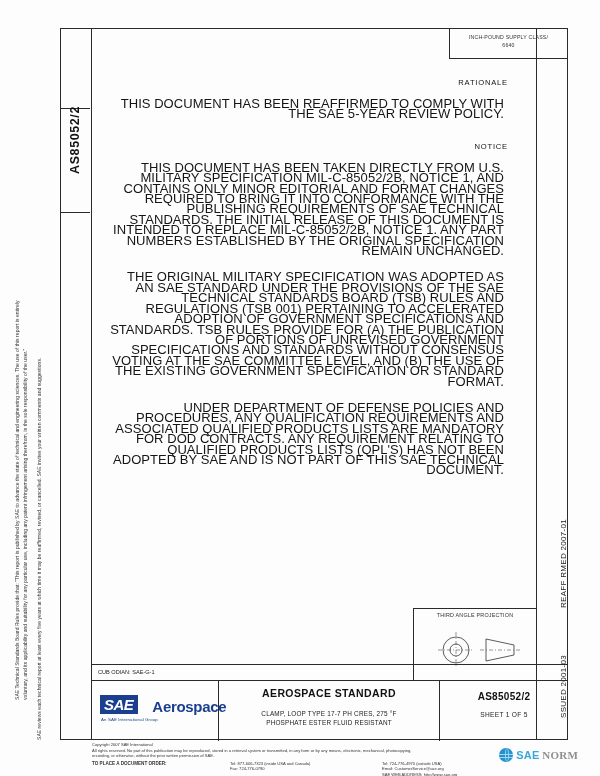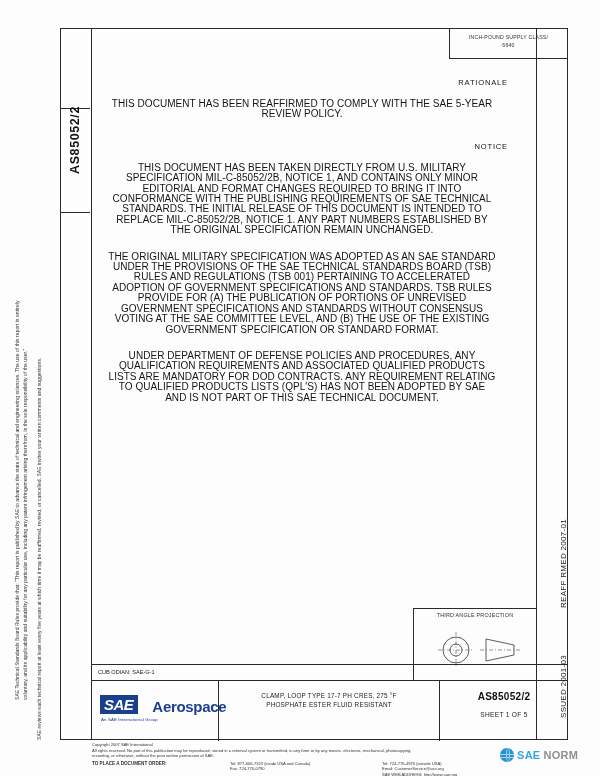--- a/index.html
+++ b/index.html
@@ -120,24 +120,24 @@
   }
   .ctr-head {
     text-align: right;
     font-size: 7.6px;
     font-weight: normal;
     letter-spacing: 0.8px;
     margin: 0 0 12px 0;
     color: #111;
   }
   p.para {
-    font-size: 10px;
+    font-size: 13px;
     line-height: 10.4px;
-    margin: 0 12px 16px 0;
-    text-align: center;
+    margin: 0 4px 16px 0;
+    text-align: right;
     color: #151515;
     letter-spacing: 0.05px;
   }
   .blur { color: #2b2b2b; }
 
   
   .proj-box {
     position: absolute;
     left: 413px; top: 608px;
     width: 123px; height: 72px;
@@ -316,21 +316,21 @@
     width: 14px; height: 2px;
     border-top: 1px solid #9fd8f0;
     border-bottom: 1px solid #9fd8f0;
   }
   .wm-text {
     font-size: 11px;
     font-weight: bold;
     color: #2ea3dd;
     letter-spacing: .2px;
   }
-  .wm-text .dark { color: #8a8a8a; }
+  .wm-text .dark { color: #8a8a8a; font-family: Liberation Serif, serif; }
 </style>
 </head>
 <body>
 
 <div class="page">
 
   <div class="frame"></div>
 
   <div class="legal-vert">
     <div class="legal-line" style="left:14px; top:700px;">SAE Technical Standards Board Rules provide that: "This report is published by SAE to advance the state of technical and engineering sciences. The use of this report is entirely</div>
@@ -382,20 +382,21 @@
   <div class="title-block">
     <div class="tb-logo">
       <div class="sae-logo">
         <span class="sae-mark">SAE</span>
         <span class="sae-aero">Aerospace</span>
       </div>
       <div class="sae-sub">An SAE International Group</div>
     </div>
 
     <div class="tb-mid">
+      <div class="tb-as">AEROSPACE STANDARD</div>
       <div class="tb-sub1">CLAMP, LOOP TYPE 17-7 PH CRES, 275 °F</div>
       <div class="tb-sub2">PHOSPHATE ESTER FLUID RESISTANT</div>
     </div>
 
     <div class="tb-right">
       <div class="tb-num">AS85052/2</div>
       <div class="tb-sheet">SHEET 1 OF 5</div>
     </div>
   </div>
 

